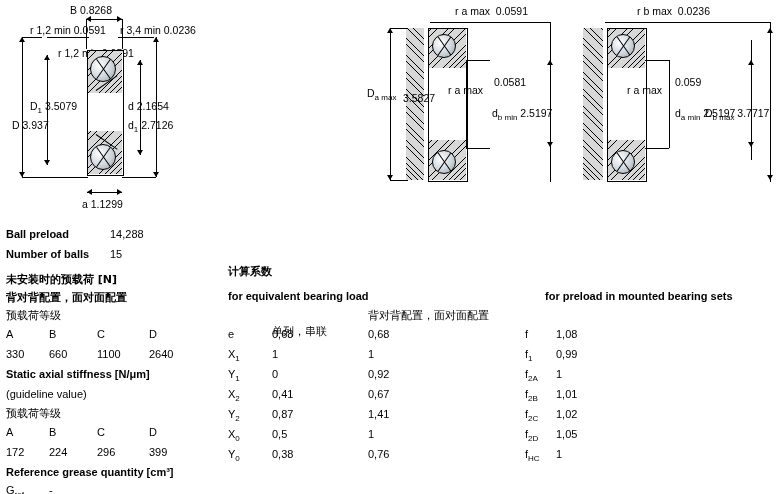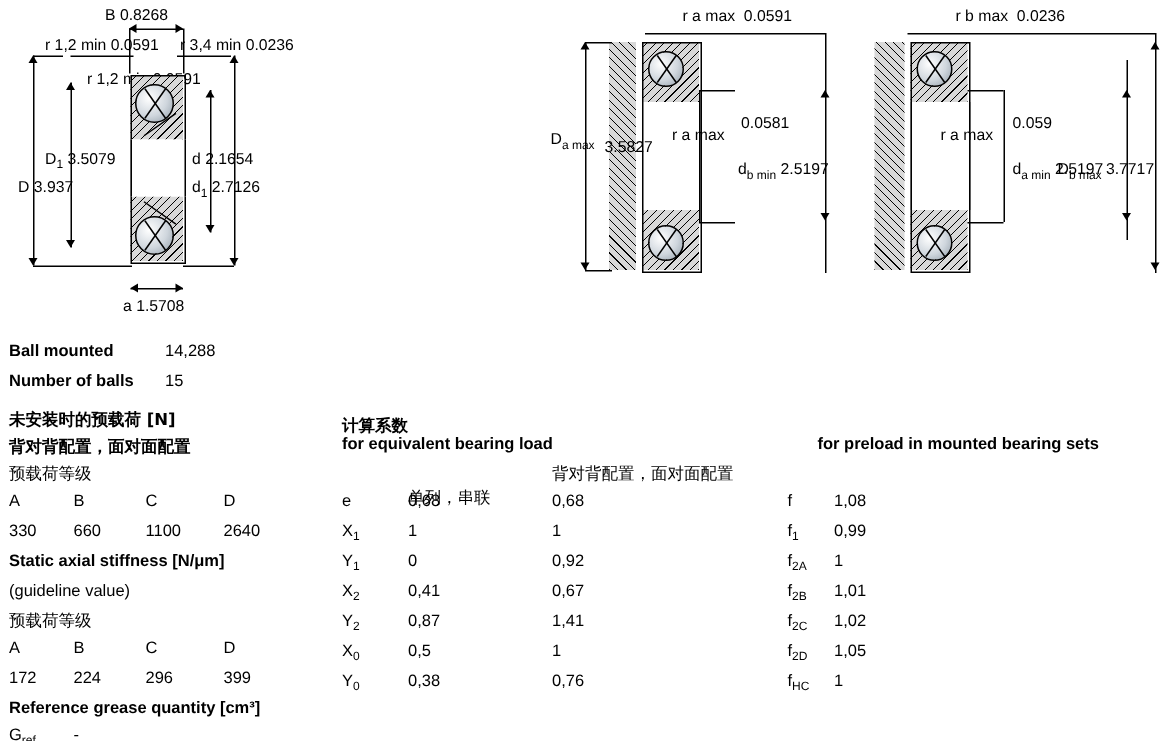--- a/index.html
+++ b/index.html
@@ -104,21 +104,21 @@
   <div class="arrowU" style="left:153px;top:37px;"></div>
   <div class="arrowD" style="left:153px;top:172px;"></div>
   <div class="dim-line vline" style="left:140px;top:60px;height:95px;"></div>
   <div class="arrowU" style="left:137px;top:60px;"></div>
   <div class="arrowD" style="left:137px;top:150px;"></div>
   <div class="dim-line hline" style="left:122px;top:177px;width:34px;"></div>
 
   <div class="dim-line hline" style="left:87px;top:192px;width:35px;"></div>
   <div class="arrowL" style="left:87px;top:189px;"></div>
   <div class="arrowR" style="left:117px;top:189px;"></div>
-  <div class="lbl abs" style="left:82px;top:198px;">a&nbsp;<span>1.5708</span></div>
+  <div class="lbl abs" style="left:82px;top:198px;">a&nbsp;<span>1.1299</span></div>
 </div>
 
 <div class="abs" style="left:370px;top:0;width:190px;height:200px;">
   <div class="lbl abs" style="left:85px;top:5px;"><span>r a max</span>&nbsp;&nbsp;<span>0.0591</span></div>
   <div class="dim-line hline" style="left:60px;top:22px;width:120px;"></div>
 
   <div class="hatch-l" style="left:36px;top:28px;width:18px;height:152px;"></div>
   <div class="hatch-r" style="left:58px;top:28px;width:38px;height:40px;"></div>
   <div class="hatch-r" style="left:58px;top:140px;width:38px;height:40px;"></div>
   <div class="abs" style="left:58px;top:28px;width:38px;height:152px;border:1px solid #000;"></div>
@@ -168,21 +168,21 @@
 
   <div class="dim-line vline" style="left:205px;top:22px;height:160px;"></div>
   <div class="arrowU" style="left:202px;top:28px;"></div>
   <div class="arrowD" style="left:202px;top:175px;"></div>
   <div class="lbl abs" style="left:140px;top:107px;">D<span class="sub">b max</span>&nbsp;<span>3.7717</span></div>
   <div class="dim-line vline" style="left:186px;top:40px;height:120px;"></div>
   <div class="arrowU" style="left:183px;top:60px;"></div>
   <div class="arrowD" style="left:183px;top:142px;"></div>
 </div>
 
-<div class="row-txt hdr" style="left:6px;top:228px;">Ball mounted</div>
+<div class="row-txt hdr" style="left:6px;top:228px;">Ball preload</div>
 <div class="row-txt" style="left:110px;top:228px;">14,288</div>
 <div class="row-txt hdr" style="left:6px;top:248px;">Number of balls</div>
 <div class="row-txt" style="left:110px;top:248px;">15</div>
 
 <div class="row-txt hdr cjk" style="left:6px;top:272px;">未安装时的预载荷 [N]</div>
 <div class="row-txt hdr cjk" style="left:6px;top:290px;">背对背配置，面对面配置</div>
 <div class="row-txt cjk" style="left:6px;top:308px;">预载荷等级</div>
 
 <div class="row-txt" style="left:6px;top:328px;">A</div>
 <div class="row-txt" style="left:49px;top:328px;">B</div>
@@ -205,21 +205,21 @@
 
 <div class="row-txt" style="left:6px;top:446px;">172</div>
 <div class="row-txt" style="left:49px;top:446px;">224</div>
 <div class="row-txt" style="left:97px;top:446px;">296</div>
 <div class="row-txt" style="left:149px;top:446px;">399</div>
 
 <div class="row-txt hdr" style="left:6px;top:466px;">Reference grease quantity [cm³]</div>
 <div class="row-txt" style="left:6px;top:484px;">G<span class="sub">ref</span></div>
 <div class="row-txt" style="left:49px;top:484px;">-</div>
 
-<div class="row-txt hdr cjk" style="left:228px;top:276px;">计算系数</div>
+<div class="row-txt hdr cjk" style="left:228px;top:264px;">计算系数</div>
 <div class="row-txt hdr" style="left:228px;top:290px;">for equivalent bearing load</div>
 <div class="row-txt cjk" style="left:272px;top:308px;margin-top:16px;">单列，串联</div>
 <div class="row-txt cjk" style="left:368px;top:308px;">背对背配置，面对面配置</div>
 
 <div class="row-txt" style="left:228px;top:328px;"><span>e</span><span class="sub"></span></div>
 <div class="row-txt" style="left:272px;top:328px;">0,68</div>
 <div class="row-txt" style="left:368px;top:328px;">0,68</div>
 
 <div class="row-txt" style="left:228px;top:348px;"><span>X</span><span class="sub">1</span></div>
 <div class="row-txt" style="left:272px;top:348px;">1</div>

